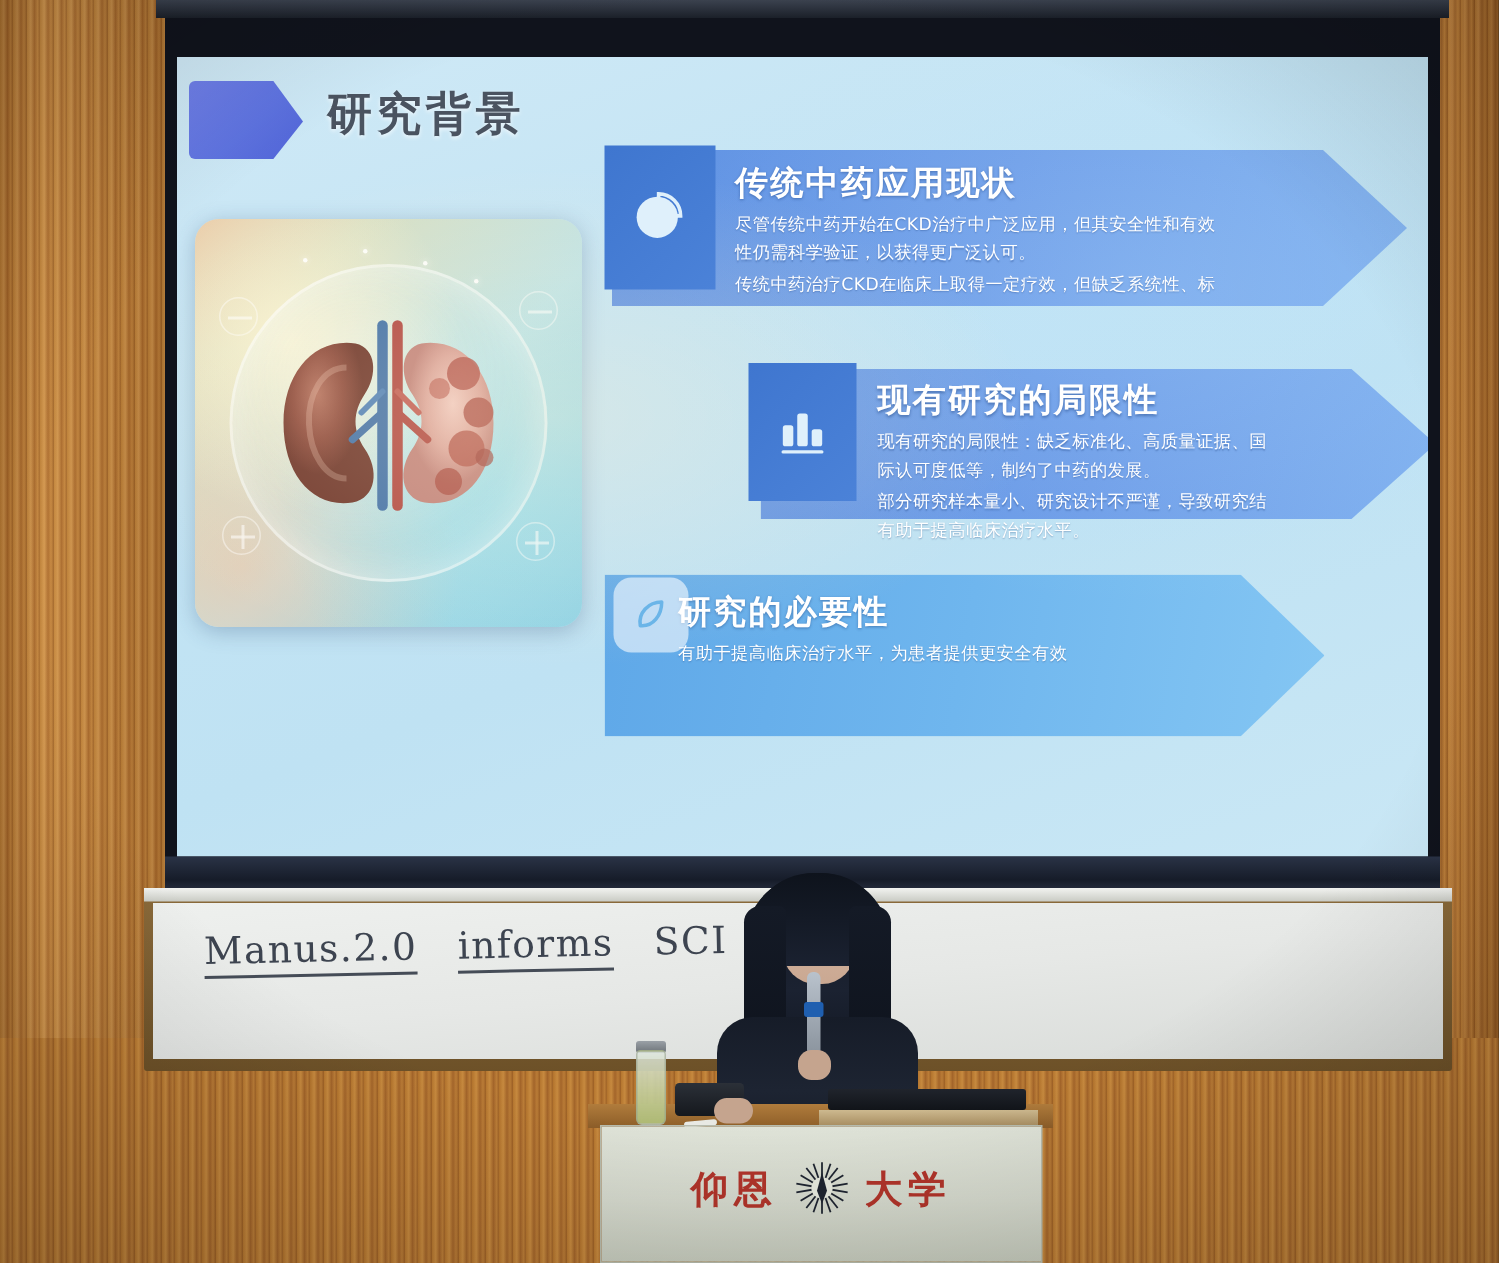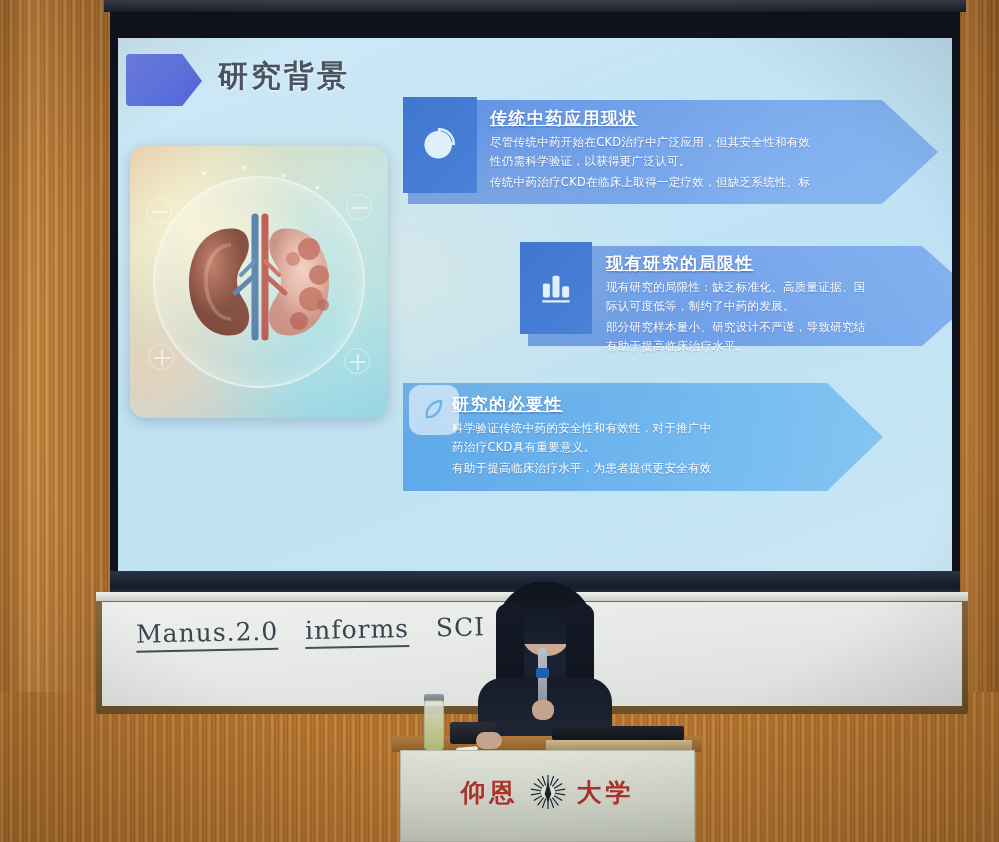--- a/index.html
+++ b/index.html
@@ -132,25 +132,24 @@
   .arrow-body {
     position: absolute; inset: 0;
     background: linear-gradient(100deg, #5f92e3 0%, #6d9ce8 50%, #7fb0ef 100%);
     clip-path: polygon(0 0, calc(100% - 56px) 0, 100% 50%, calc(100% - 56px) 100%, 0 100%);
   }
   .arrow-block.light .arrow-body {
     background: linear-gradient(100deg, #5fa8e8 0%, #6fb6ee 50%, #84c6f3 100%);
   }
   .arrow-text { position: absolute; z-index: 3; color: #ffffff; }
   .ab-title {
-    font-size: 17px; font-weight: 700; letter-spacing: 1.5px;
+    font-size: 22px; font-weight: 700; letter-spacing: 1.5px;
     font-family: "DejaVu Sans", "Liberation Sans", sans-serif;
     text-shadow: 0 1px 2px rgba(25,60,120,0.45);
     margin-bottom: 3px;
-    text-decoration: underline;
   }
   .ab-line {
     font-size: 11.5px; line-height: 19px; letter-spacing: 0.3px;
     font-family: "DejaVu Sans", "Liberation Sans", sans-serif;
     text-shadow: 0 1px 1px rgba(25,60,120,0.35);
     white-space: nowrap;
   }
   .ab-para { margin-bottom: 2px; }
 
   .icon-badge { position: absolute; z-index: 4; }
@@ -366,21 +365,21 @@
           <div class="ab-para">
             <div class="ab-line">尽管传统中药开始在CKD治疗中广泛应用，但其安全性和有效</div>
             <div class="ab-line">性仍需科学验证，以获得更广泛认可。</div>
           </div>
           <div class="ab-para">
             <div class="ab-line">传统中药治疗CKD在临床上取得一定疗效，但缺乏系统性、标</div>
           </div>
         </div>
       </div>
 
-      <div class="arrow-block" style="left:410px; top:208px; width:450px; height:100px;">
+      <div class="arrow-block" style="left:389px; top:208px; width:450px; height:100px;">
         <div class="arrow-body"></div>
         <div class="icon-badge sq" style="left:-8px; top:-4px; width:72px; height:92px;">
           <svg viewBox="0 0 48 48" width="42" height="42" style="position:absolute;left:15px;top:24px">
             <rect x="9" y="20" width="8" height="16" rx="2" fill="#dff0fb"></rect>
             <rect x="20" y="11" width="8" height="25" rx="2" fill="#dff0fb"></rect>
             <rect x="31" y="23" width="8" height="13" rx="2" fill="#dff0fb"></rect>
             <rect x="8" y="39" width="32" height="2.6" rx="1.3" fill="#dff0fb"></rect>
           </svg>
         </div>
         <div class="arrow-text" style="left:78px; top:6px; width:340px;">
@@ -398,24 +397,20 @@
 
       <div class="arrow-block light" style="left:285px; top:345px; width:480px; height:108px;">
         <div class="arrow-body"></div>
         <div class="icon-badge rounded" style="left:6px; top:2px; width:50px; height:50px;">
           <svg viewBox="0 0 48 48" width="38" height="38" style="position:absolute;left:6px;top:6px">
             <path d="M15 33 C13 22 22 13 33 13 C33 24 26 34 15 33 Z" fill="none" stroke="#6bb5e8" stroke-width="3" stroke-linejoin="round"></path>
           </svg>
         </div>
         <div class="arrow-text" style="left:49px; top:10px; width:360px;">
           <div class="ab-title">研究的必要性</div>
-          <div class="ab-para">
-            <div class="ab-line">科学验证传统中药的安全性和有效性，对于推广中</div>
-            <div class="ab-line">药治疗CKD具有重要意义。</div>
-          </div>
           <div class="ab-para">
             <div class="ab-line">有助于提高临床治疗水平，为患者提供更安全有效</div>
           </div>
         </div>
       </div>
 
       <div class="screen-glow"></div>
     </div>
   </div>
 

